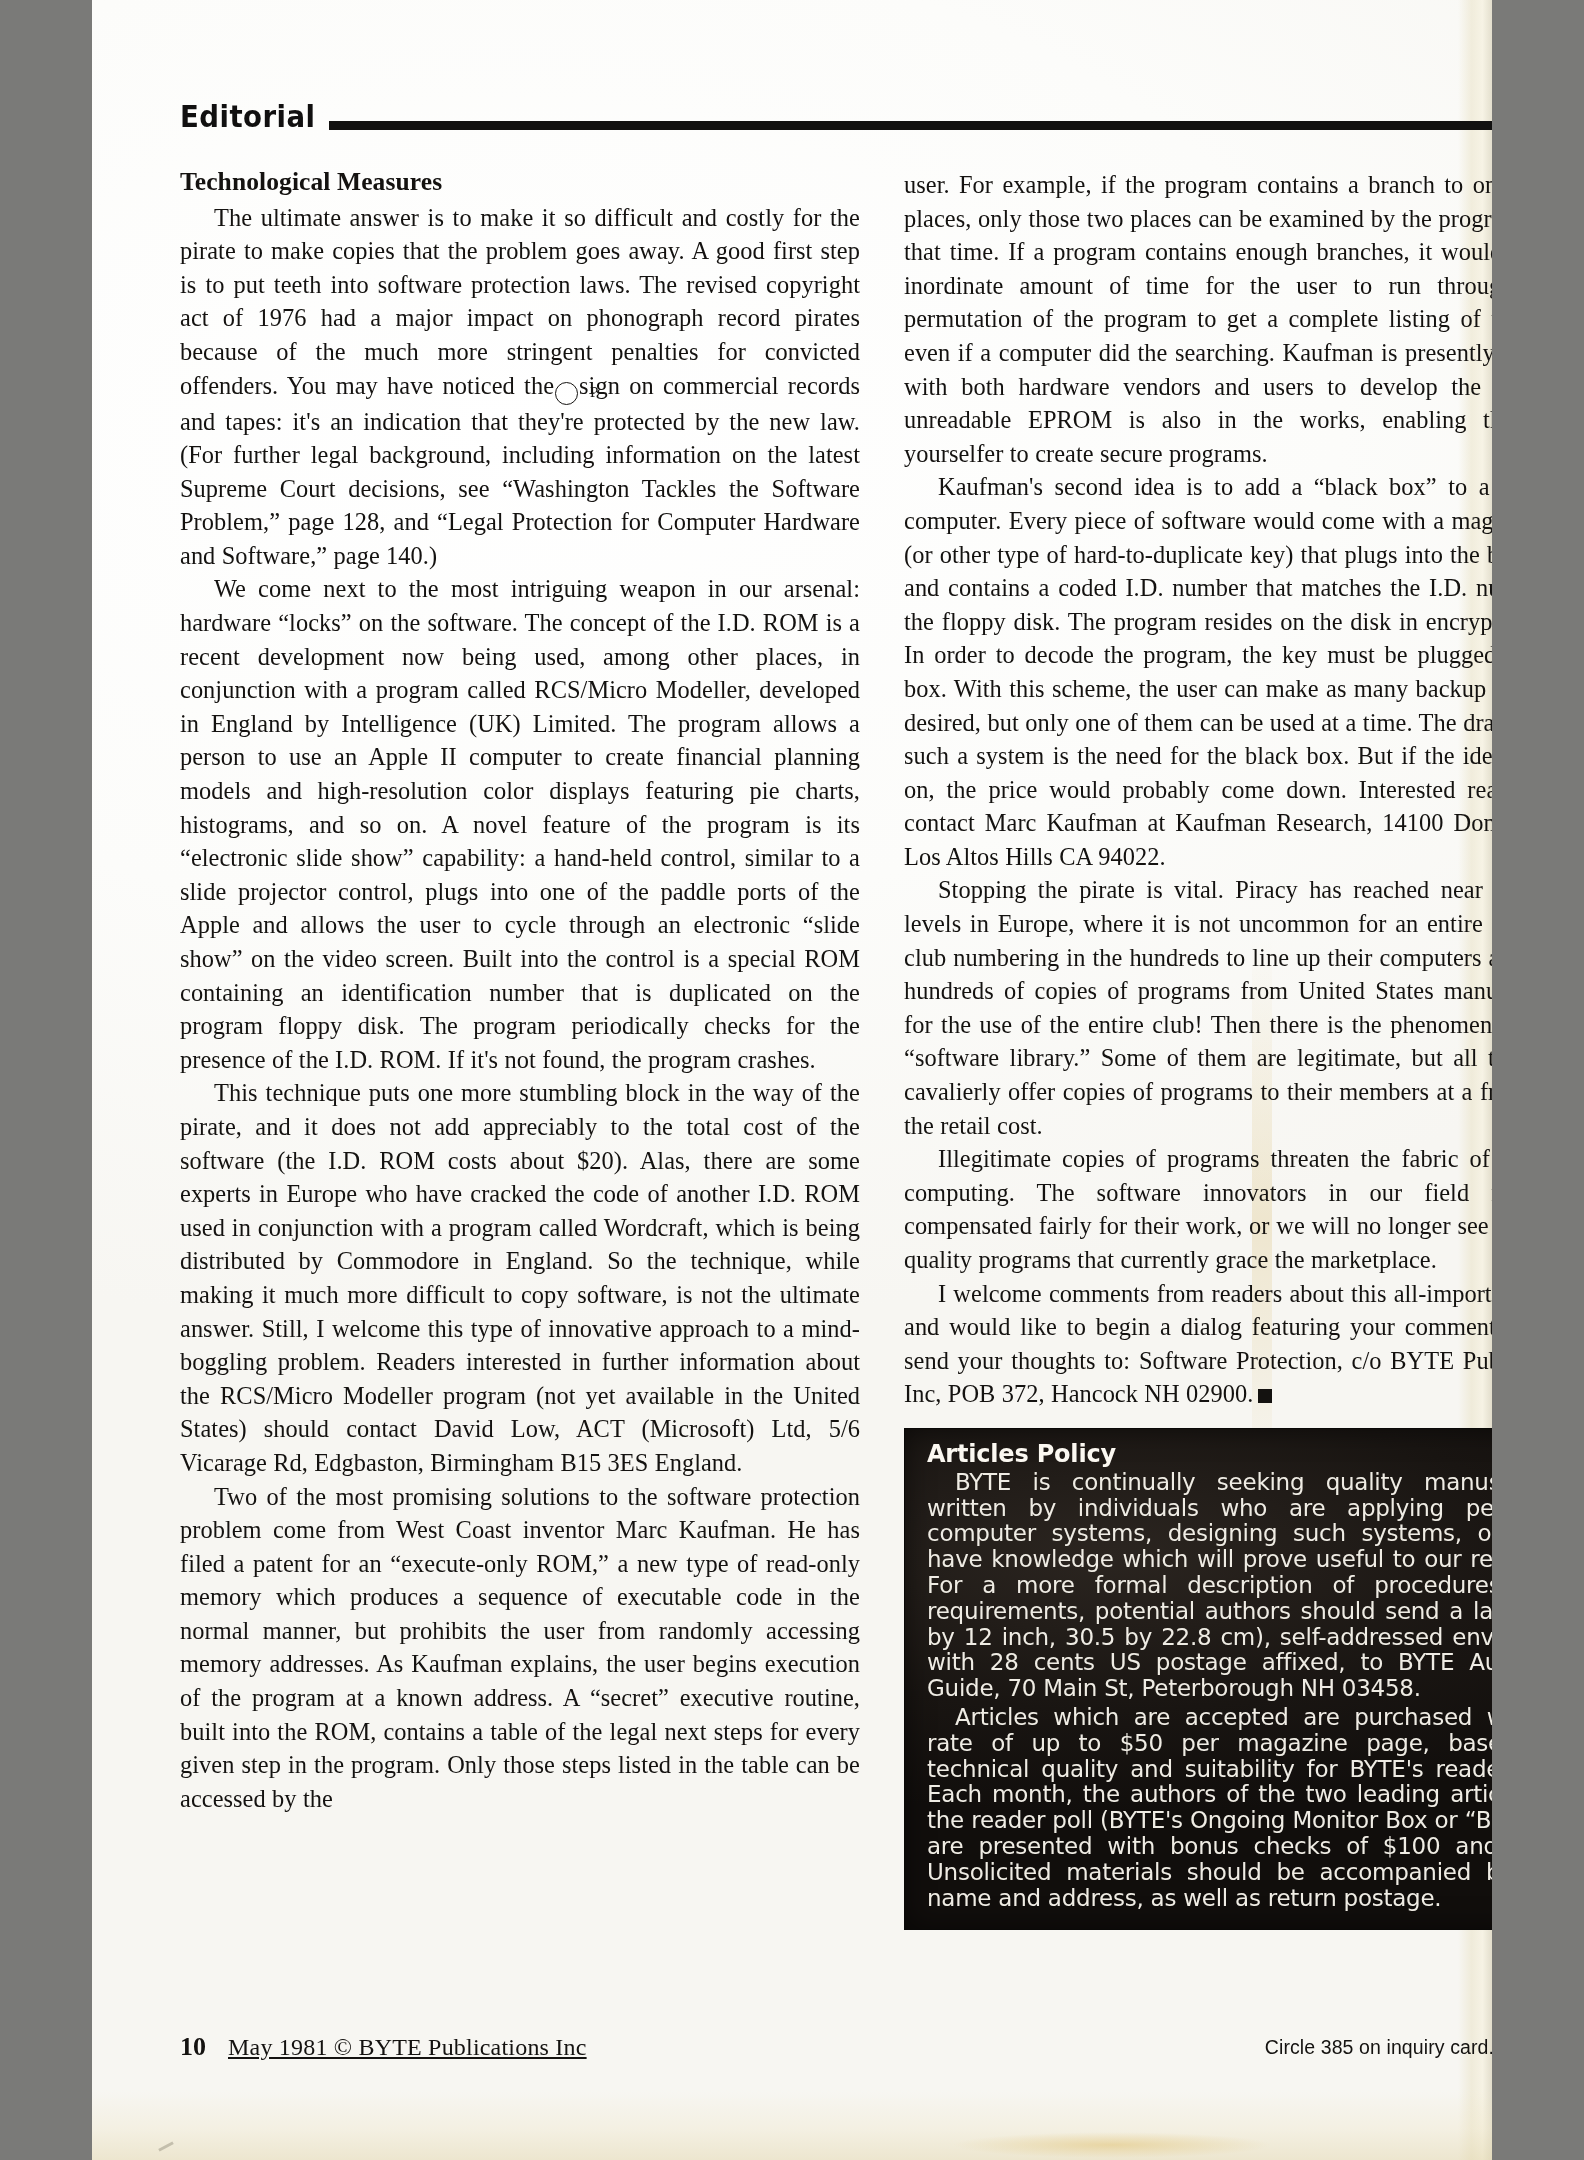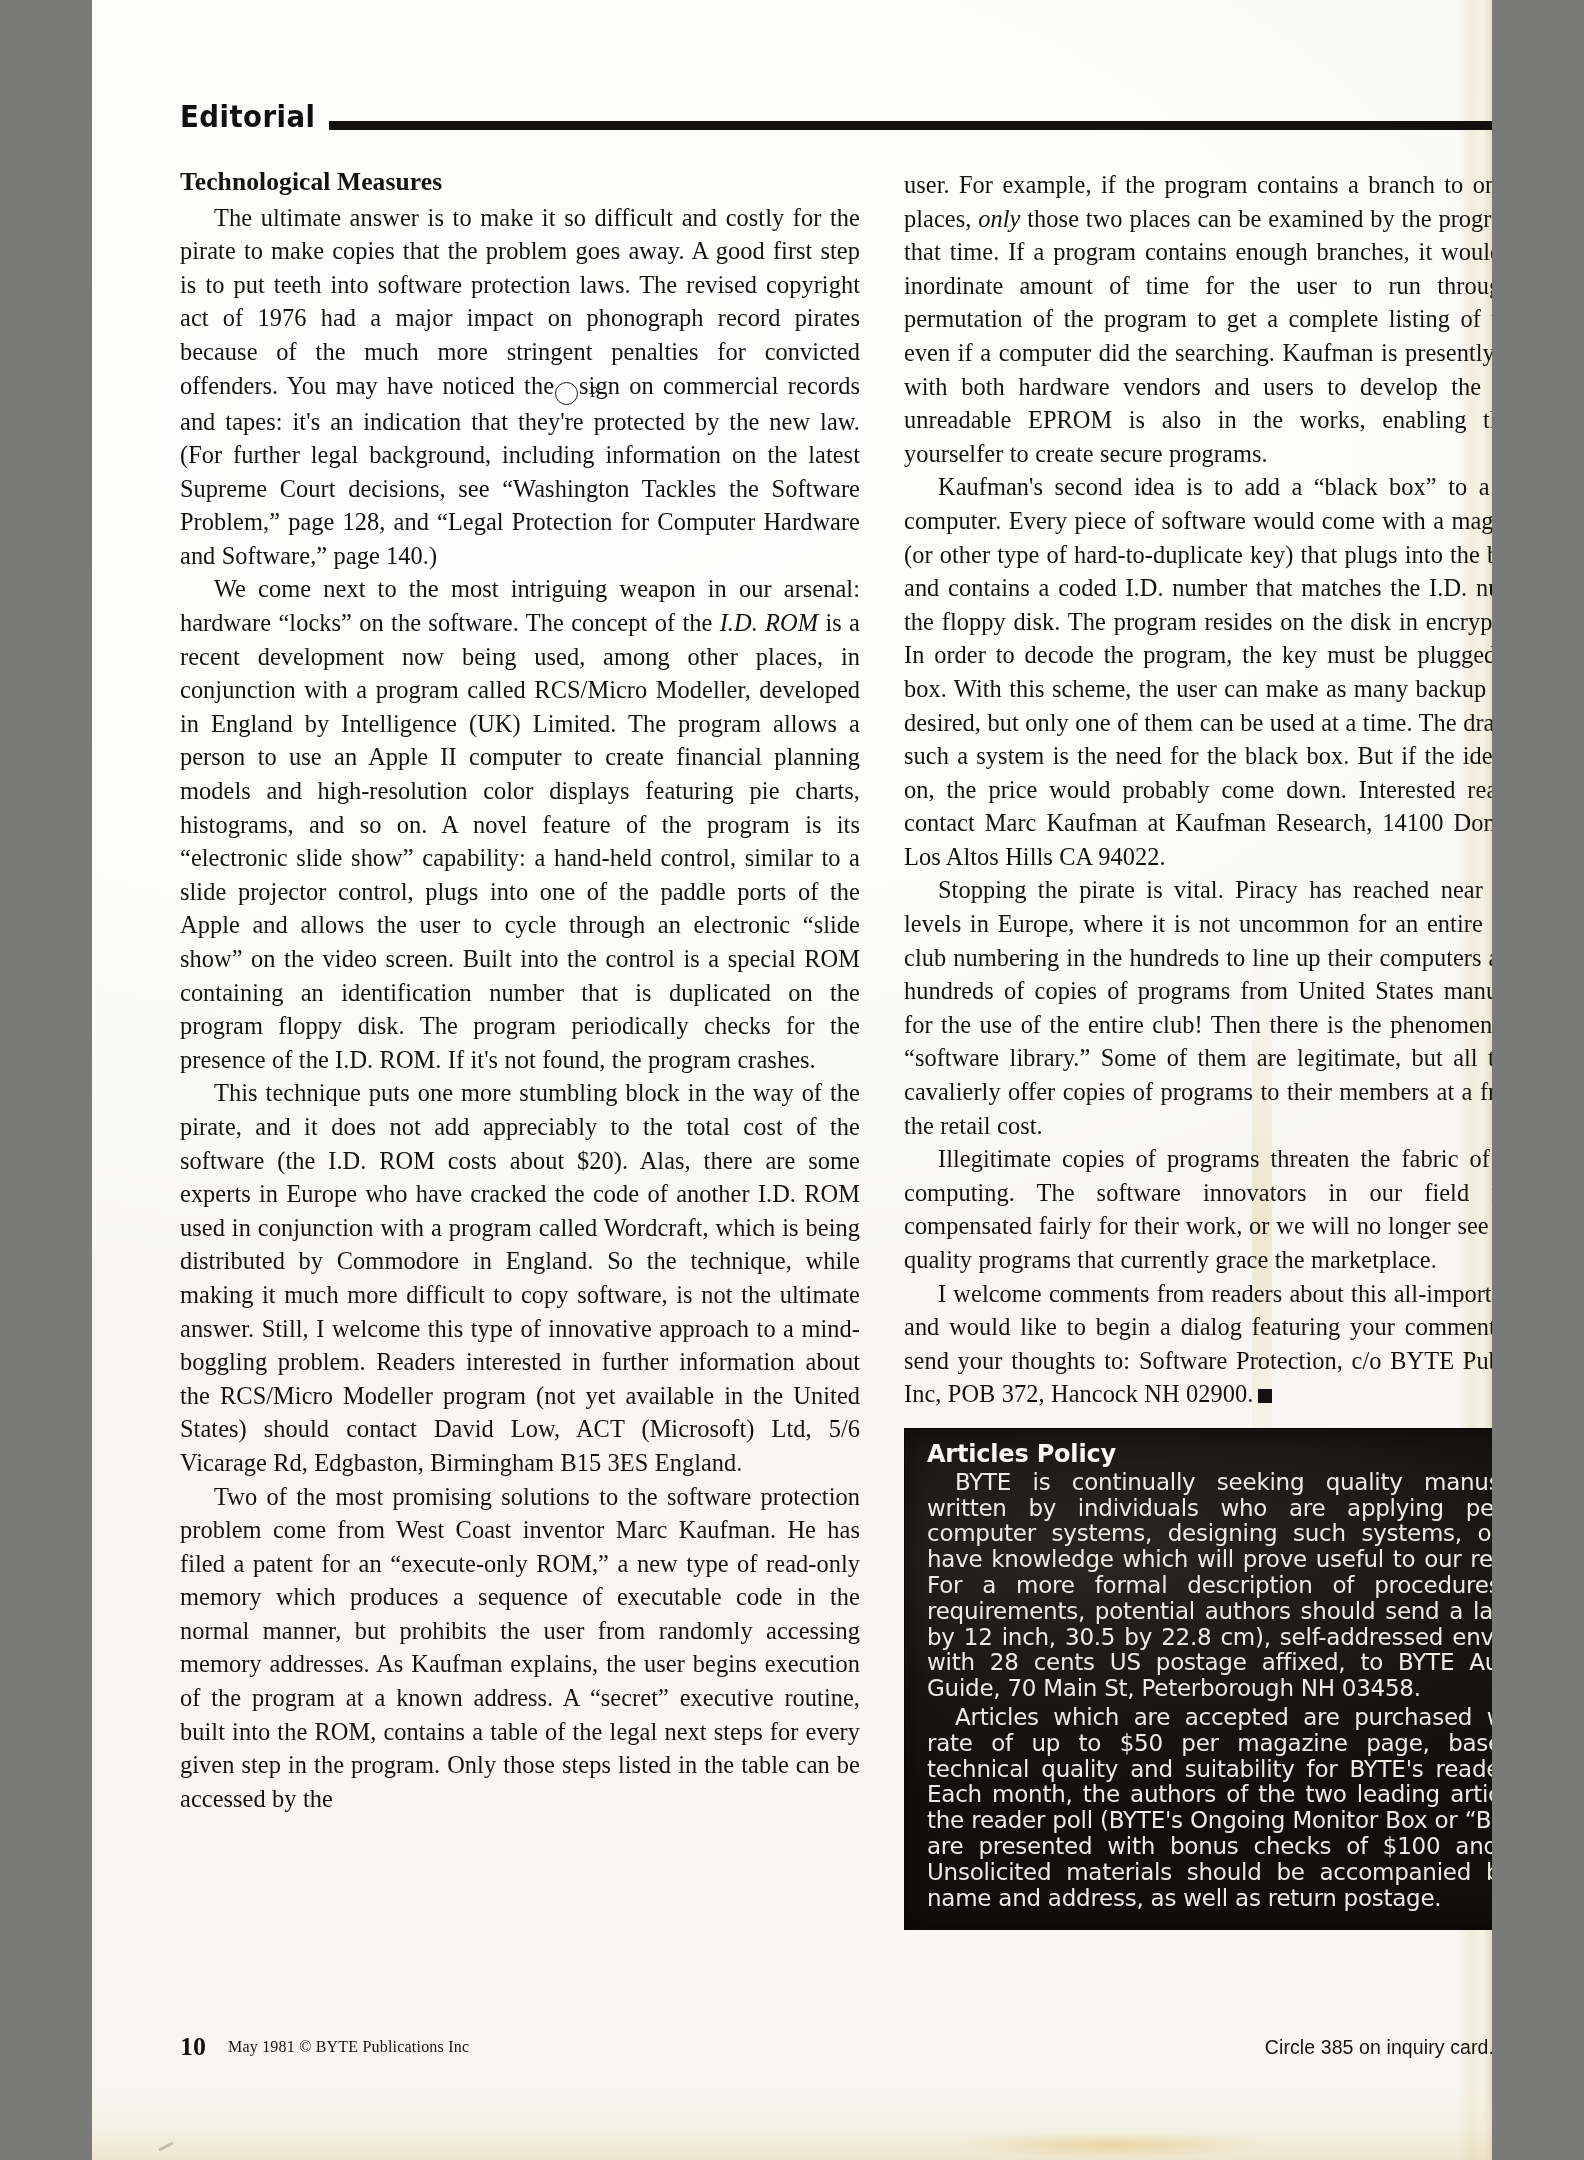--- a/index.html
+++ b/index.html
@@ -127,21 +127,21 @@
     margin: 0;
     text-align: justify;
     text-indent: 34px;
     letter-spacing: 0.05px;
     word-spacing: 0.2px;
     -webkit-hyphens: none;
     hyphens: none;
   }
   p.body.no-indent { text-indent: 0; }
 
-  .it { font-style: italic; }
+  .it { }
   .endmark {
     display: inline-block;
     width: 14px;
     height: 14px;
     background: #141210;
     margin-left: 5px;
     vertical-align: -1px;
   }
   .psign {
     display: inline-block;
@@ -197,22 +197,23 @@
     display: flex;
     align-items: center;
     font-family: "Liberation Serif", "DejaVu Serif", serif;
   }
   .folio {
     font-weight: 700;
     font-size: 26px;
     margin-right: 22px;
   }
   .imprint {
-    font-size: 16px;
+    font-size: 24px;
     letter-spacing: 0.2px;
+    text-decoration: underline;
   }
   .footer-right {
     margin-left: auto;
     display: flex;
     align-items: center;
     font-family: "Liberation Sans", "DejaVu Sans", sans-serif;
     font-size: 19.5px;
     letter-spacing: 0.1px;
     gap: 20px;
   }

